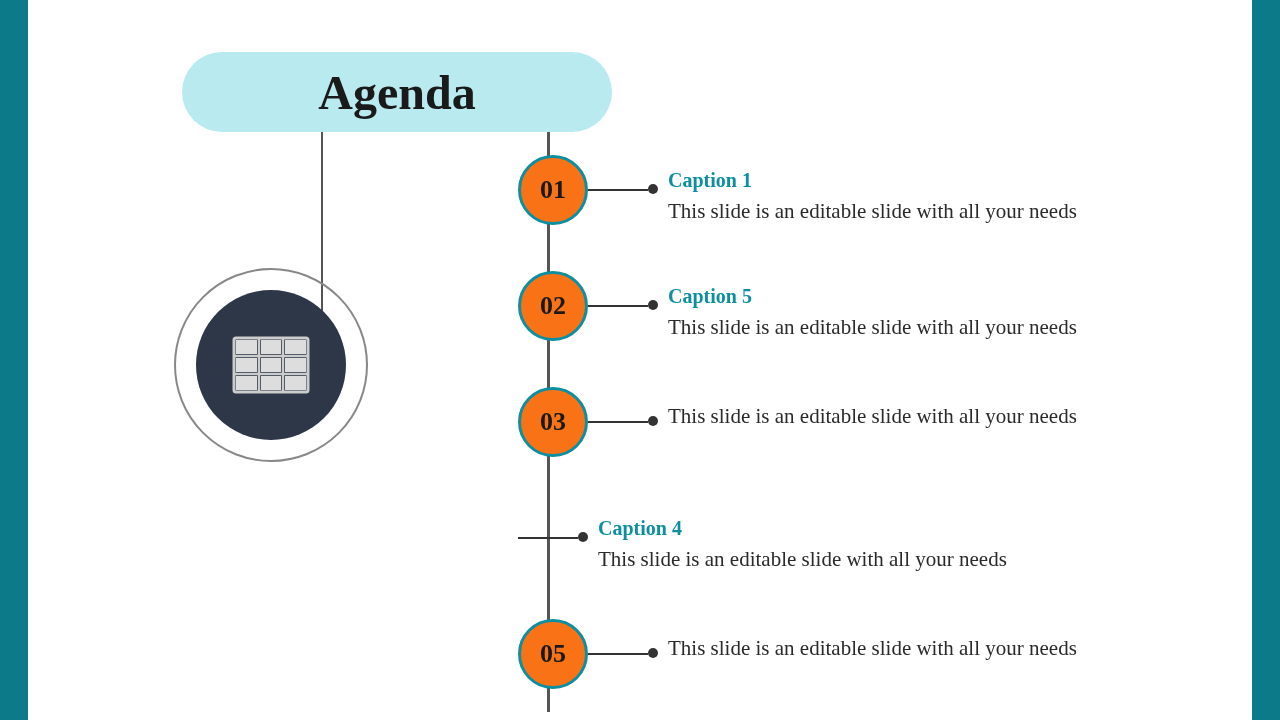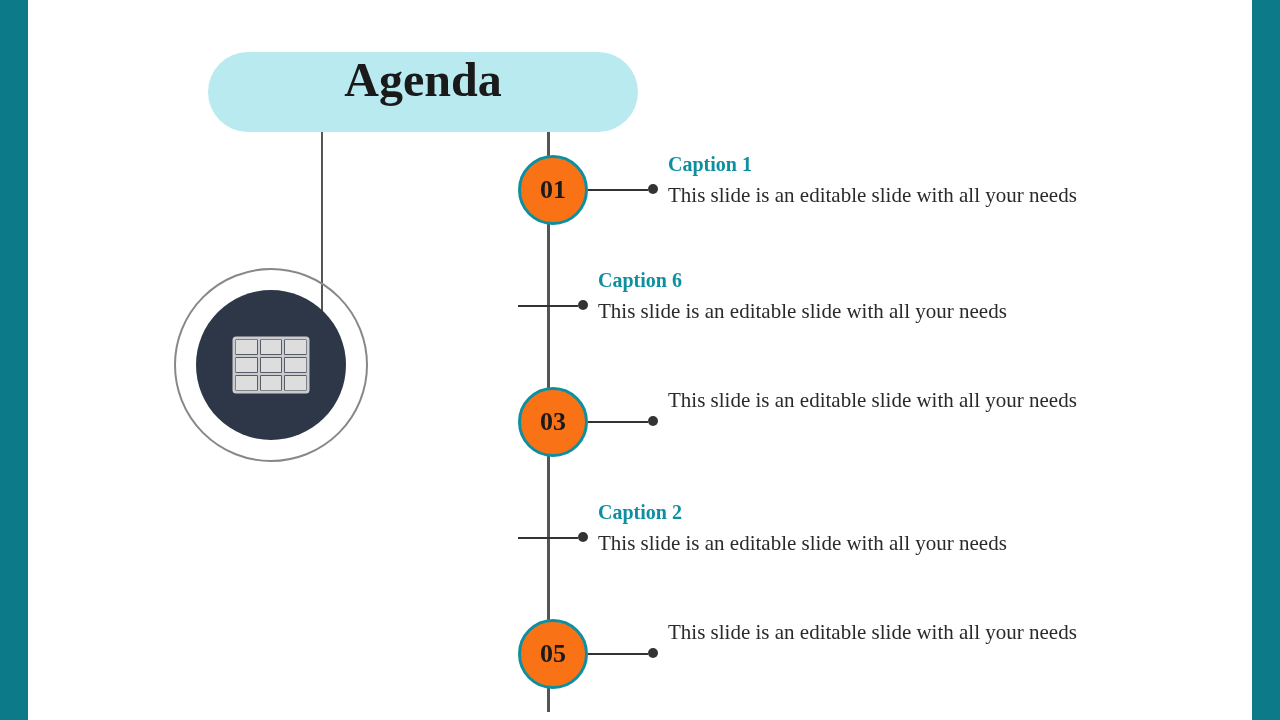--- a/index.html
+++ b/index.html
@@ -30,25 +30,26 @@
     .main {
       position: absolute;
       left: 28px; right: 28px;
       top: 0; bottom: 0;
       background: #fff;
     }
 
     
     .title-pill {
       position: absolute;
-      left: 180px; top: 52px;
+      left: 154px; top: 52px;
       width: 430px; height: 80px;
       background: #b8eaf0;
       border-radius: 50px;
       display: flex;
+      align-items: center;
       justify-content: center;
     }
     .title-text {
       font-size: 48px;
       font-weight: bold;
       color: #1a1a1a;
     }
 
     
     .vertical-line-main {
@@ -145,20 +146,21 @@
       border-radius: 50%;
       background: #333;
       margin-top: 39px;
       flex-shrink: 0;
     }
 
     
     .caption-area {
       padding-top: 8px;
       padding-left: 10px;
+      margin-top: 16px;
     }
     .caption-title {
       font-size: 20px;
       font-weight: bold;
       color: #0d8fa0;
       margin-bottom: 4px;
     }
     .caption-body {
       font-size: 21px;
       color: #2a2a2a;
@@ -212,40 +214,41 @@
   <div class="timeline-item">
     <div class="node-circle">01</div>
     <div class="connector-line"></div>
     <div class="connector-dot"></div>
     <div class="caption-area">
       <div class="caption-title">Caption 1</div>
       <div class="caption-body">This slide is an editable slide with all your needs</div>
     </div>
   </div>
       <div class="timeline-item">
-    <div class="connector-line"></div>
-    <div class="connector-dot"></div>
-    <div class="caption-area">
-      <div class="caption-title">Caption 6</div>
+    <div class="node-circle">02</div>
+    <div class="connector-line"></div>
+    <div class="connector-dot"></div>
+    <div class="caption-area">
+      <div class="caption-title">Caption 5</div>
       <div class="caption-body">This slide is an editable slide with all your needs</div>
     </div>
   </div>
       <div class="timeline-item">
     <div class="node-circle">03</div>
     <div class="connector-line"></div>
     <div class="connector-dot"></div>
     <div class="caption-area">
       <div class="caption-body">This slide is an editable slide with all your needs</div>
     </div>
   </div>
       <div class="timeline-item">
     <div class="connector-line"></div>
     <div class="connector-dot"></div>
     <div class="caption-area">
-      <div class="caption-title">Caption 2</div>
+      <div class="caption-title">Caption 4</div>
       <div class="caption-body">This slide is an editable slide with all your needs</div>
     </div>
   </div>
       <div class="timeline-item">
     <div class="node-circle">05</div>
     <div class="connector-line"></div>
     <div class="connector-dot"></div>
     <div class="caption-area">
       <div class="caption-body">This slide is an editable slide with all your needs</div>
     </div>

